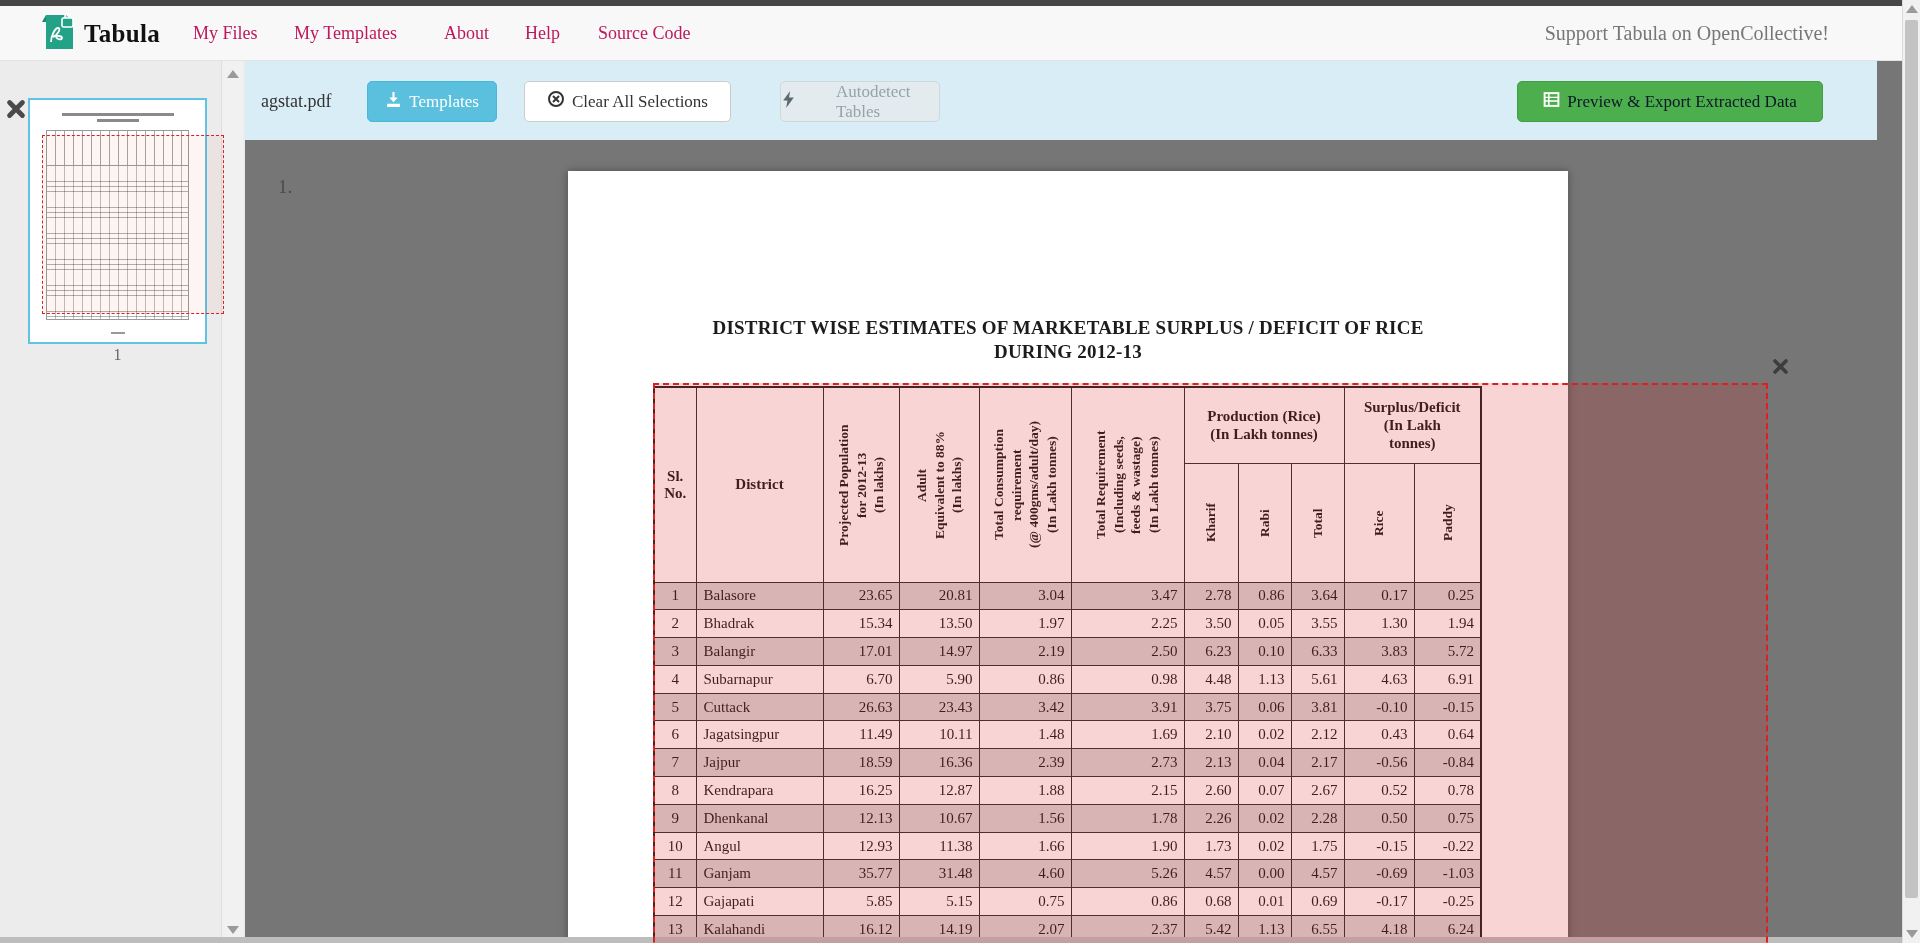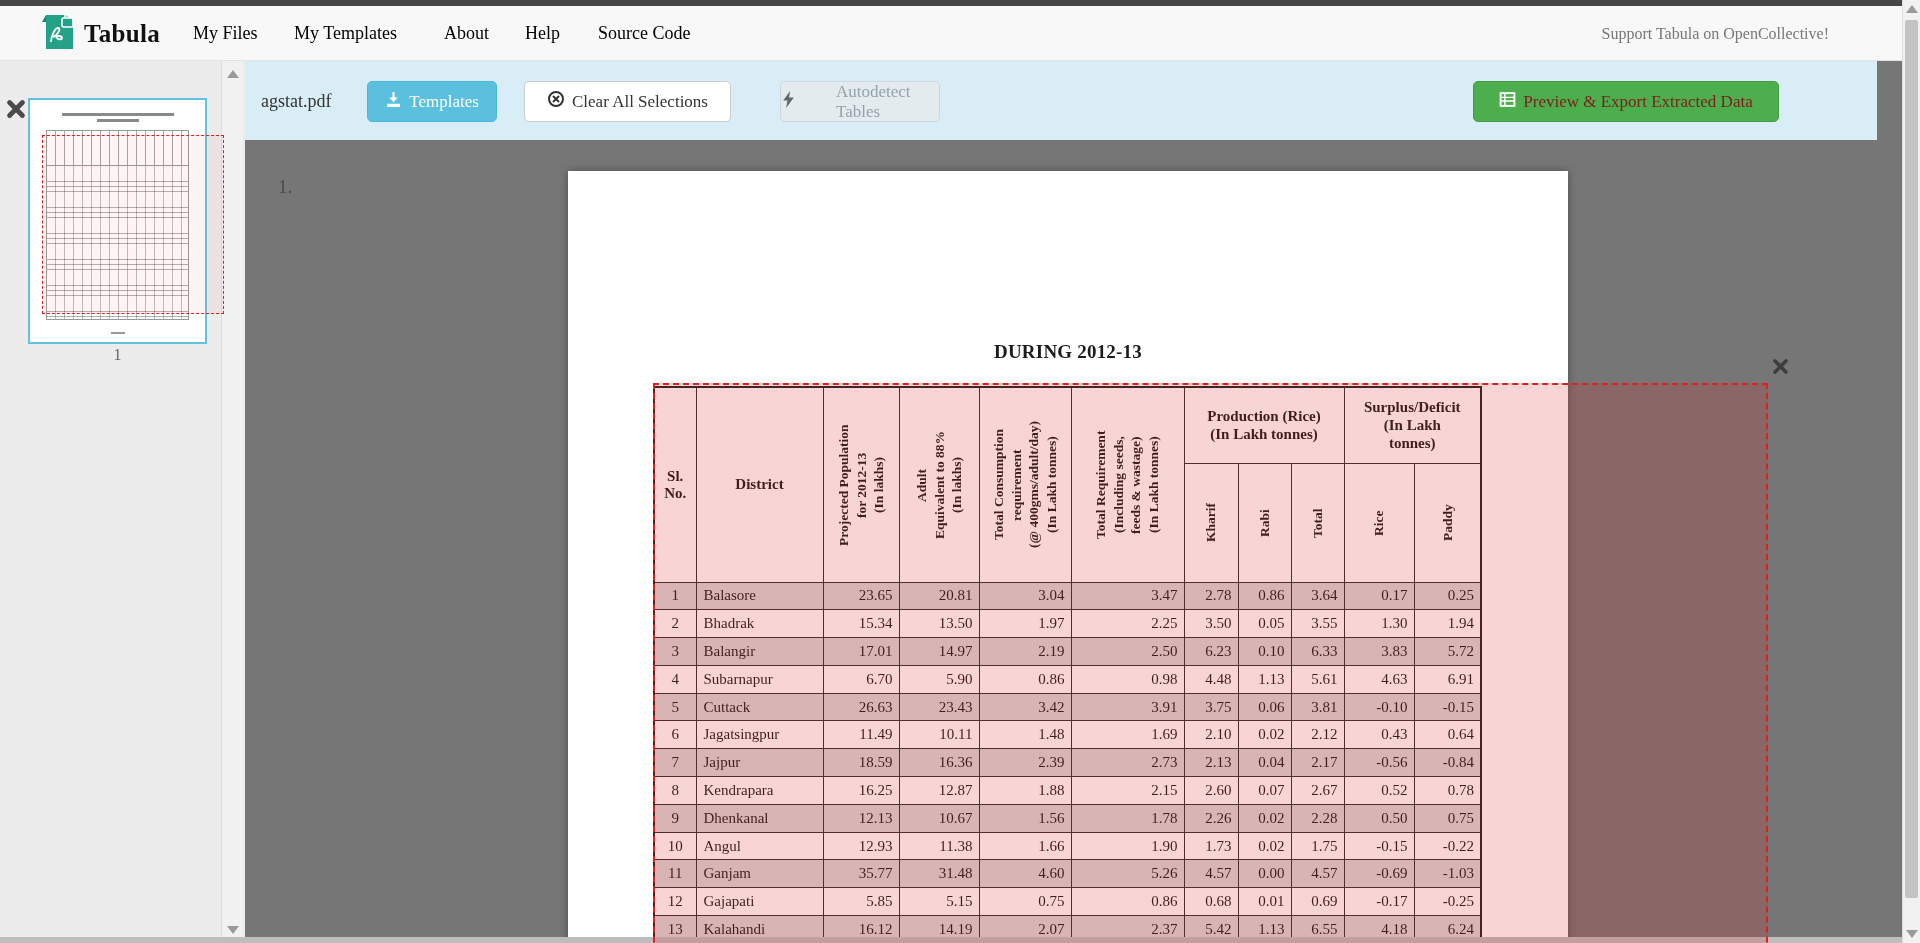--- a/index.html
+++ b/index.html
@@ -10,34 +10,34 @@
   }
   
   .top-strip { position:absolute; left:0; top:0; width:1920px; height:6px; background:#474747; }
 
   
   .navbar { position:absolute; left:0; top:6px; width:1920px; height:55px;
             background:#f8f8f8; border-bottom:1px solid #e2e2e2; }
   .brand { position:absolute; left:40px; top:6px; height:44px; display:flex; align-items:center; gap:8px; cursor:pointer; }
   .brand-text { font-size:25px; font-weight:bold; color:#111; letter-spacing:0.3px; }
   .nav-link { position:absolute; top:0; height:55px; display:flex; align-items:center;
-              font-size:18px; color:#000000; cursor:pointer; }
+              font-size:18px; color:#be185d; cursor:pointer; }
   .nav-support { position:absolute; right:91px; top:0; height:55px; display:flex; align-items:center;
-                 font-size:16px; color:#777; cursor:pointer; }
+                 font-size:20px; color:#777; cursor:pointer; }
 
   
   .toolbar { position:absolute; left:245px; top:61px; width:1632px; height:79px; background:#d9edf7; }
   .filename { position:absolute; left:16px; top:20px; height:41px; display:flex; align-items:center;
               font-size:18px; color:#333; }
   .btn { position:absolute; top:20px; height:41px; border-radius:5px; display:flex; align-items:center;
          justify-content:center; gap:7px; font-size:17px; cursor:pointer; border:1px solid transparent; }
   .btn-templates { left:122px; width:130px; background:#5bc0de; border-color:#46b8da; color:#fff; }
   .btn-clear { left:279px; width:207px; background:#fff; border-color:#ccc; color:#333; }
   .btn-autodetect { left:535px; width:160px; background:#e3ebef; border-color:#cdd8dd; color:#94a3aa; cursor:default;gap:40px; }
-  .btn-export { left:1228px; width:306px; background:#4cae4c; border-color:#449d44; color:#7f1d1d; }
+  .btn-export { left:1272px; width:306px; background:#4cae4c; border-color:#449d44; color:#0f172a; }
 
   
   .sidebar { position:absolute; left:0; top:61px; width:245px; height:882px; background:#ececec; }
   .side-scroll { position:absolute; right:2px; top:0; width:22px; height:100%;
                  background:#f1f1f1; border-left:1px solid #dedede; }
   .tri-up { position:absolute; left:5px; top:9px; width:0; height:0;
             border-left:6px solid transparent; border-right:6px solid transparent;
             border-bottom:8px solid #9a9a9a; cursor:pointer; }
   .tri-down { position:absolute; left:5px; bottom:9px; width:0; height:0;
             border-left:6px solid transparent; border-right:6px solid transparent;
@@ -201,20 +201,21 @@
     <div class="side-scroll">
       <div class="tri-up"></div>
       <div class="tri-down"></div>
     </div>
   </div>
 
   <div class="main">
     <div class="canvas-page-label">1.</div>
 
     <div class="pdf-page">
+      <div class="pdf-title l1">DISTRICT WISE ESTIMATES OF MARKETABLE SURPLUS / DEFICIT OF RICE</div>
       <div class="pdf-title l2">DURING 2012-13</div>
 
       <table class="pdf-table">
         <colgroup>
           <col style="width:42px">
             <col style="width:127px">
             <col style="width:76px">
             <col style="width:80px">
           <col style="width:92px">
             <col style="width:113px">

